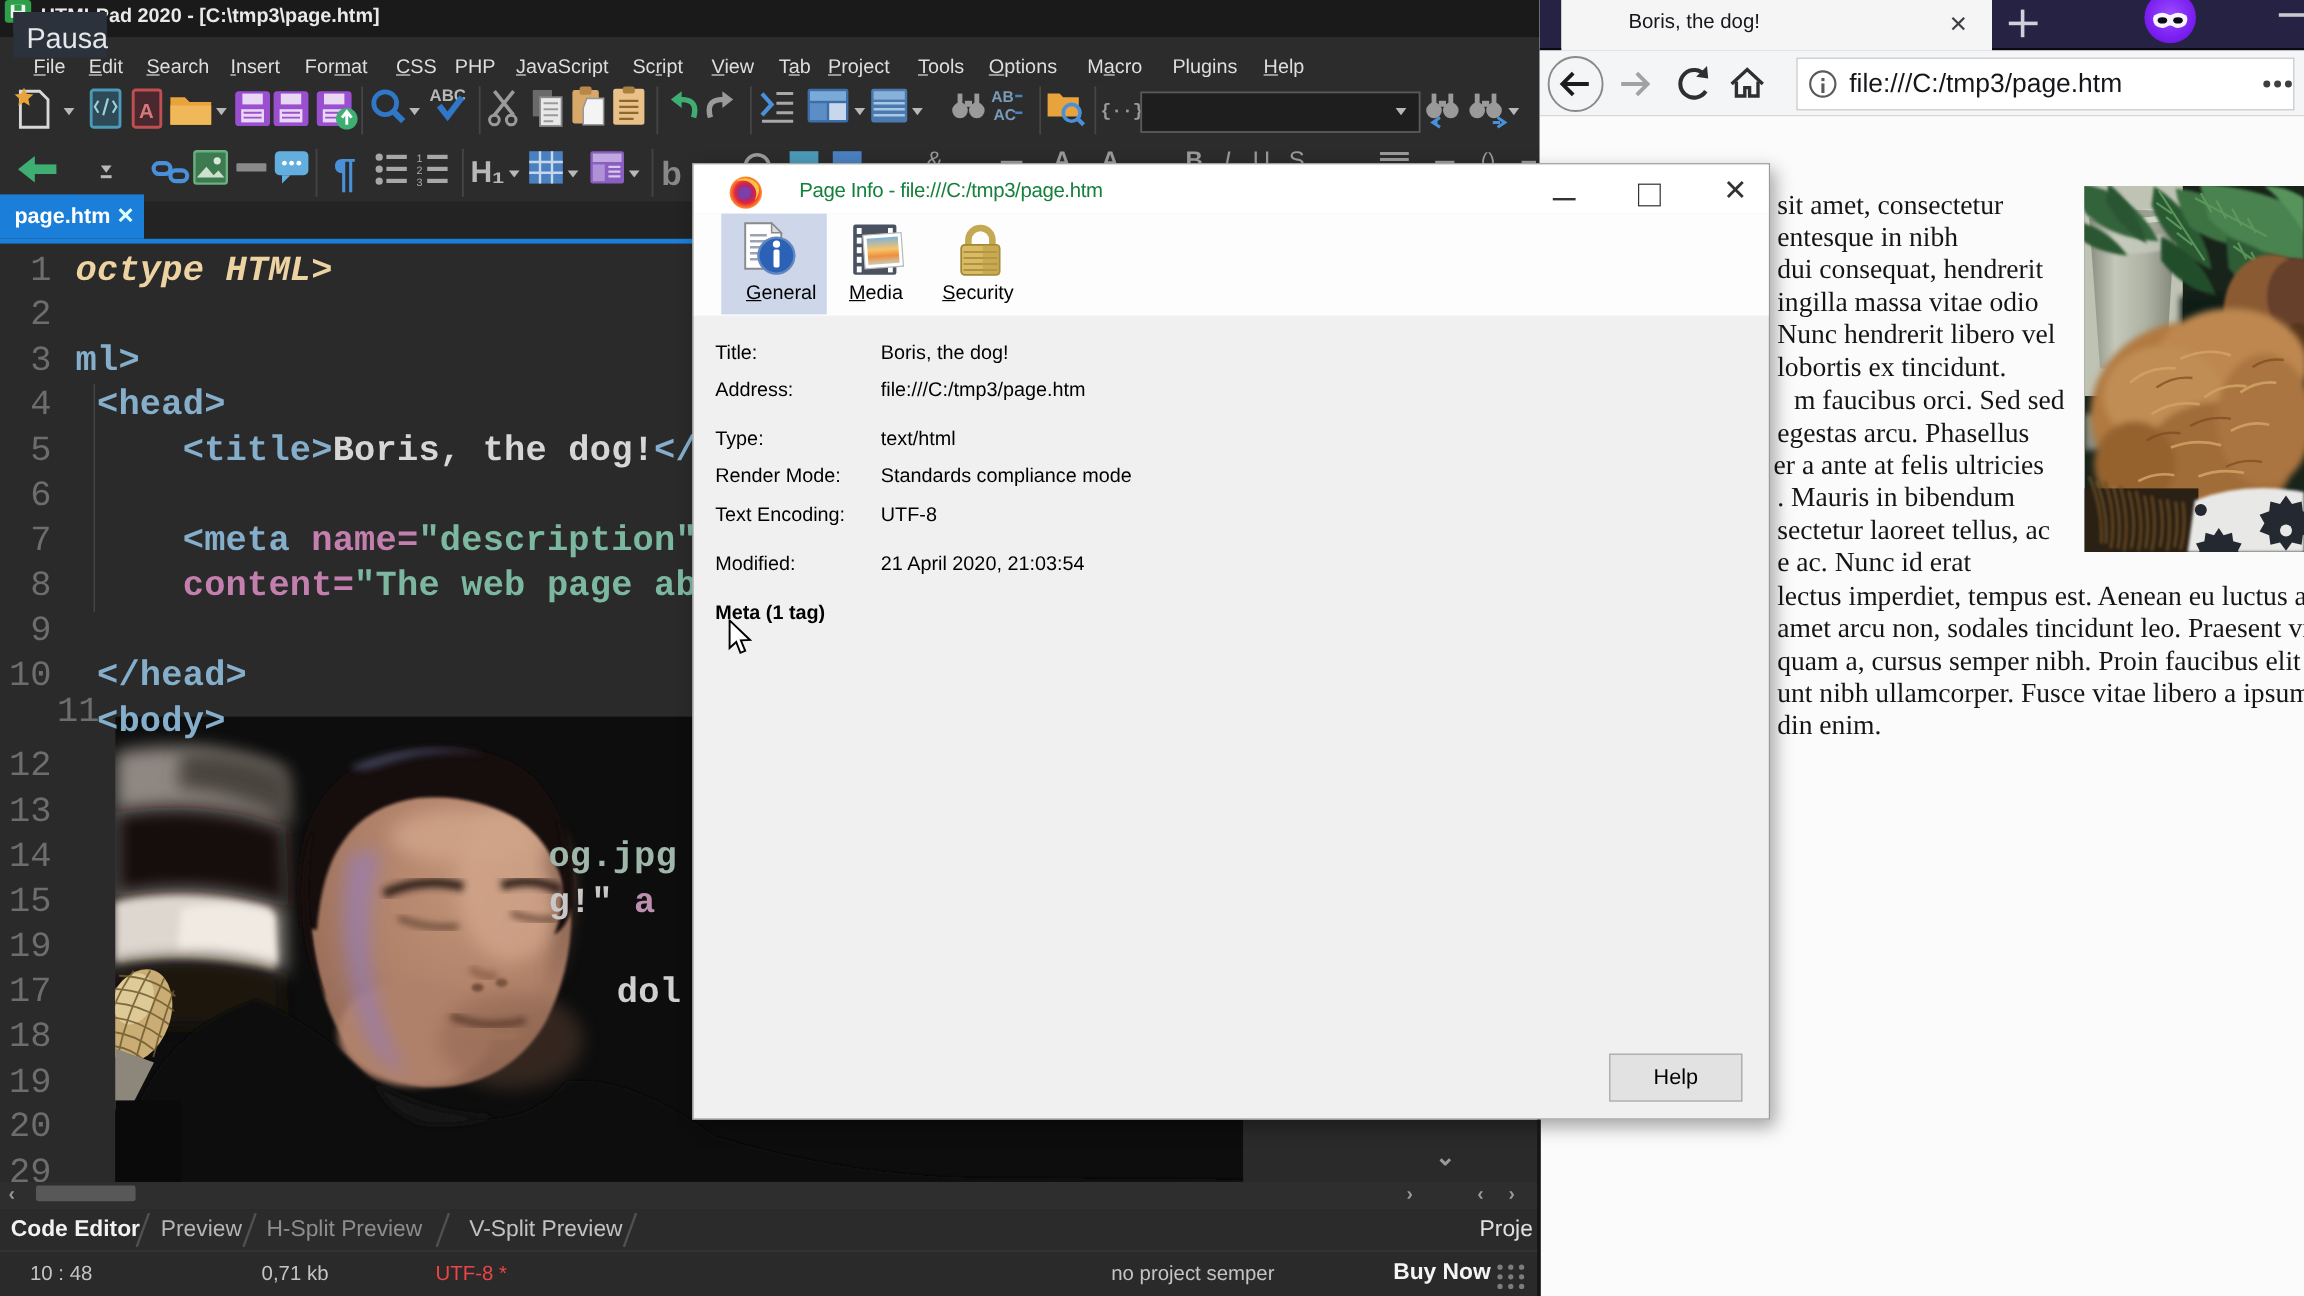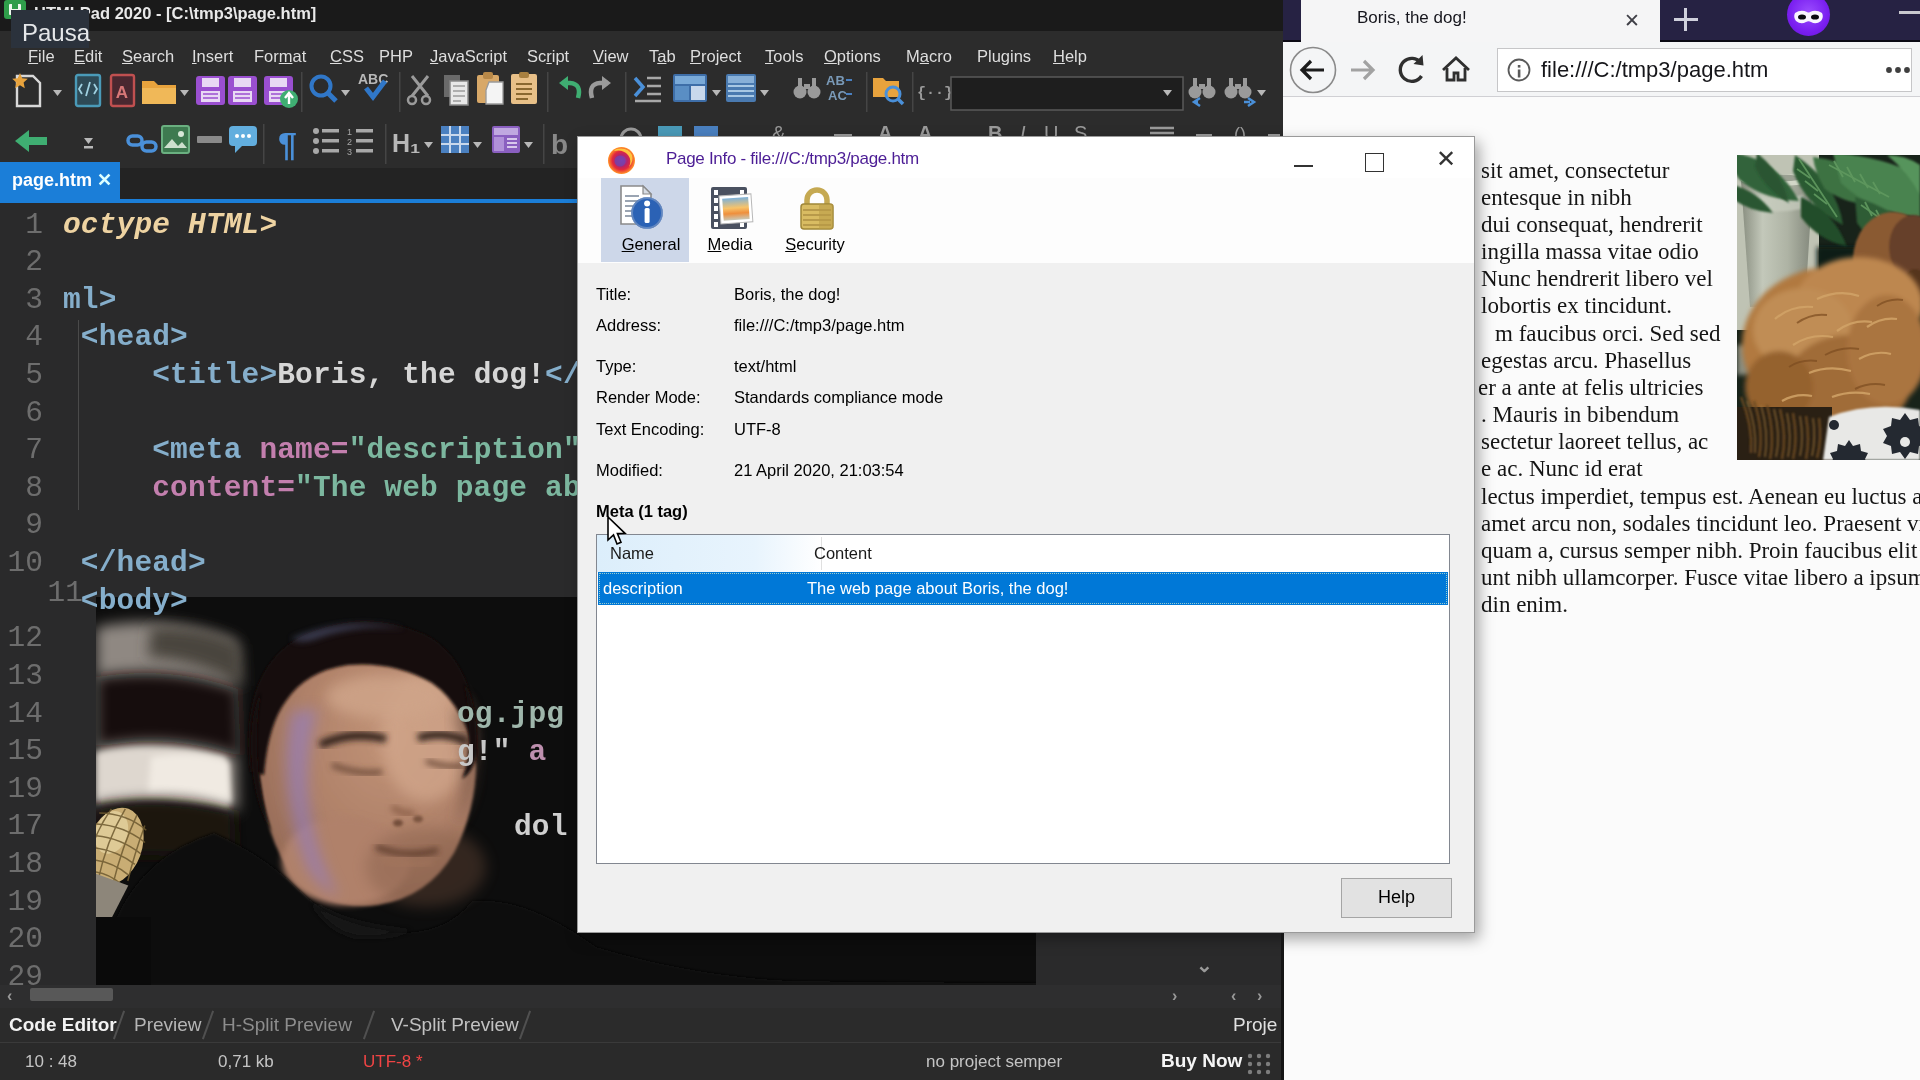--- a/index.html
+++ b/index.html
@@ -610,21 +610,21 @@
             <stop offset="38%" stop-color="#b2246b"></stop>
         <stop offset="62%" stop-color="#e3283c"></stop>
             <stop offset="88%" stop-color="#ff8a2a"></stop>
             <stop offset="100%" stop-color="#ffc63f"></stop>
       </radialGradient>
         </defs>
       <circle cx="14.5" cy="14.5" r="13.5" fill="url(#fxg)"></circle>
       <path d="M7,5 Q16,3 21,9 Q25,14 22,21 Q27,15 25,9 Q22,3 14,2.6 Q9,2.6 7,5Z" fill="#ffd23f" opacity="0.9"></path>
       <circle cx="13" cy="15" r="5.5" fill="#7542a8" opacity="0.85"></circle>
     </svg>
-    <div class="abs" style="left:88px;top:12px;color:#4c1d95;font:17px 'Liberation Sans',sans-serif;letter-spacing:-0.3px;">Page Info - file:///C:/tmp3/page.htm</div>
+    <div class="abs" style="left:88px;top:12px;color:#15803d;font:17px 'Liberation Sans',sans-serif;letter-spacing:-0.3px;">Page Info - file:///C:/tmp3/page.htm</div>
     <div class="abs" style="left:716px;top:28px;width:19px;height:2px;background:#333;"></div>
     <div class="abs" style="left:787px;top:16px;width:17px;height:17px;border:1.6px solid #333;"></div>
     <div class="abs" style="left:858px;top:8px;color:#333;font:400 24px 'Liberation Sans',sans-serif;">✕</div>
 
     <div class="abs" style="left:0;top:41px;width:896px;height:85px;background:#fdfdfd;"></div>
     <div class="abs" style="left:23px;top:41px;width:88px;height:84px;background:#cdd7e9;"></div>
 
     <svg class="abs" style="left:38px;top:47px;" width="48" height="48" viewBox="0 0 48 48">
       <path d="M5,2 h22 l8,8 v30 h-30 z" fill="#fff" stroke="#8a8a8a" stroke-width="1.6"></path>
       <path d="M27,2 l8,8 h-8 z" fill="#d8dde4" stroke="#8a8a8a" stroke-width="1.2"></path>
@@ -691,29 +691,20 @@
     <div class="fld" style="left:18px;top:220px;">Type:</div>
     <div class="fld" style="left:156px;top:220px;">text/html</div>
     <div class="fld" style="left:18px;top:251px;">Render Mode:</div>
     <div class="fld" style="left:156px;top:251px;">Standards compliance mode</div>
     <div class="fld" style="left:18px;top:283px;">Text Encoding:</div>
     <div class="fld" style="left:156px;top:283px;">UTF-8</div>
     <div class="fld" style="left:18px;top:324px;">Modified:</div>
     <div class="fld" style="left:156px;top:324px;">21 April 2020, 21:03:54</div>
     <div class="fld" style="left:18px;top:365px;font-weight:700;">Meta (1 tag)</div>
 
-    <div class="abs" style="left:18px;top:397px;width:854px;height:330px;background:#fff;border:1px solid #828790;box-sizing:border-box;">
-      <div class="abs" style="left:0;top:0;width:225px;height:37px;background:linear-gradient(90deg,#dceefb 0%,#e8f4fd 70%,#ffffff 100%);"></div>
-      <div class="abs" style="left:224px;top:2px;width:1px;height:33px;background:#e0e0e0;"></div>
-      <div class="fld" style="left:13px;top:9px;color:#1a1a1a;">Name</div>
-      <div class="fld" style="left:217px;top:9px;color:#1a1a1a;">Content</div>
-      <div class="abs" style="left:1px;top:37px;width:850px;height:33px;background:#0078d7;outline:1px dotted #9cc;outline-offset:-2px;"></div>
-      <div class="fld" style="left:6px;top:44px;color:#fff;">description</div>
-      <div class="fld" style="left:210px;top:44px;color:#fff;">The web page about Boris, the dog!</div>
-    </div>
 
     <div class="abs" style="left:763px;top:741px;width:111px;height:40px;background:#e2e2e2;border:1px solid #a5a5a5;box-sizing:border-box;text-align:center;color:#000;font:18px/37px 'Liberation Sans',sans-serif;">Help</div>
   </div>
 
   <div class="abs" style="left:1281px;top:933px;width:3px;height:147px;background:#151515;"></div>
 
   <div class="abs" style="left:11px;top:10px;width:78px;height:38px;background:#2b323c;"></div>
   <div class="abs" style="left:22px;top:19px;color:#e5e7e9;font:24px 'Liberation Sans',sans-serif;">Pausa</div>
 
   <svg class="abs" style="left:606px;top:516px;" width="24" height="32" viewBox="0 0 24 32">

